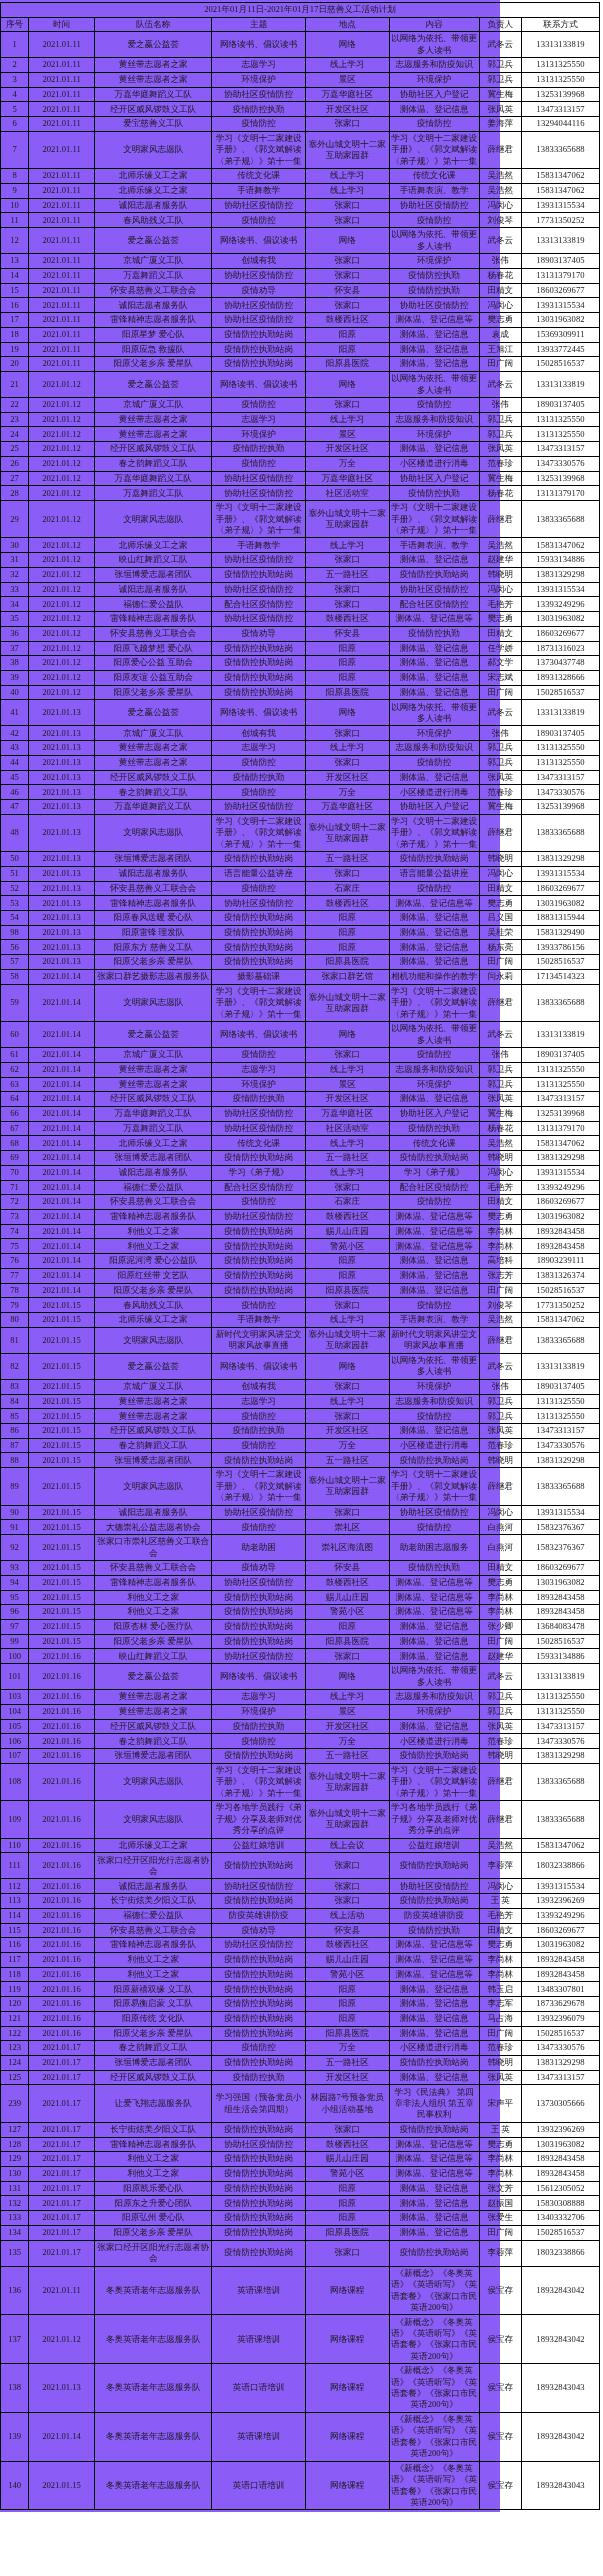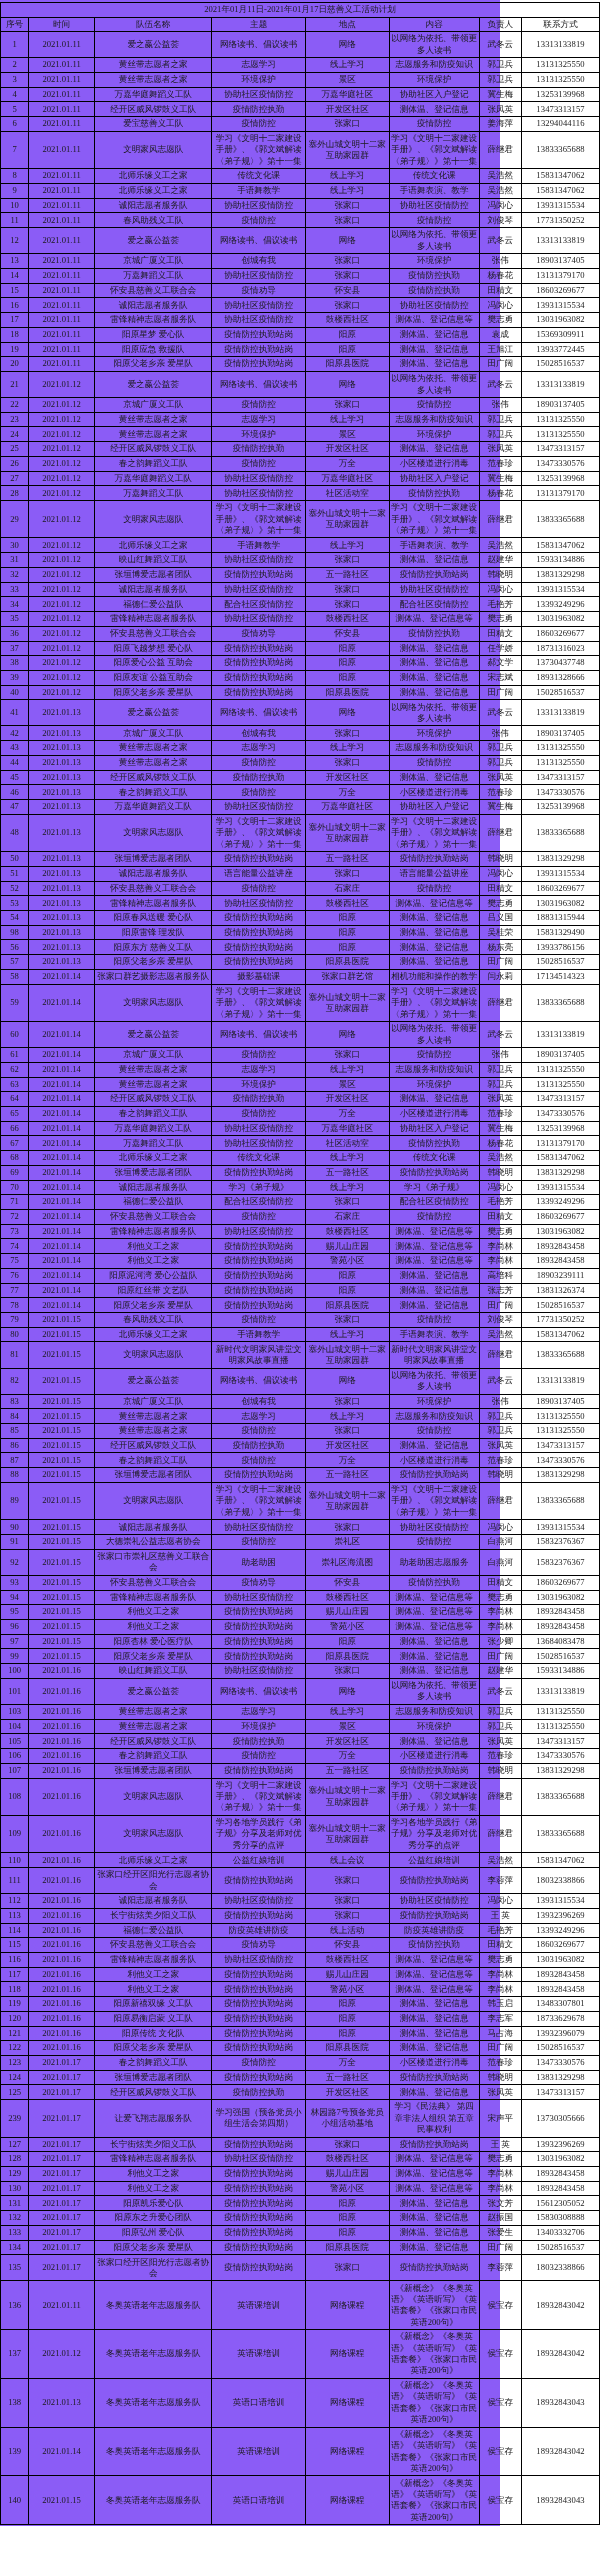--- a/index.html
+++ b/index.html
@@ -671,30 +671,20 @@
           <td class="c-index">64</td>
           <td class="c-date">2021.01.14</td>
           <td class="c-team">经开区威风锣鼓义工队</td>
           <td class="c-theme">疫情防控执勤</td>
           <td class="c-location">开发区社区</td>
           <td class="c-content">测体温、登记信息</td>
           <td class="c-leader">张凤英</td>
           <td class="c-phone">13473313157</td>
         </tr>
         <tr>
-          <td class="c-index">65</td>
-          <td class="c-date">2021.01.14</td>
-          <td class="c-team">春之韵舞蹈义工队</td>
-          <td class="c-theme">疫情防控</td>
-          <td class="c-location">万全</td>
-          <td class="c-content">小区楼道进行消毒</td>
-          <td class="c-leader">范春珍</td>
-          <td class="c-phone">13473330576</td>
-        </tr>
-        <tr>
           <td class="c-index">66</td>
           <td class="c-date">2021.01.14</td>
           <td class="c-team">万嘉华庭舞蹈义工队</td>
           <td class="c-theme">协助社区疫情防控</td>
           <td class="c-location">万嘉华庭社区</td>
           <td class="c-content">协助社区入户登记</td>
           <td class="c-leader">冀生梅</td>
           <td class="c-phone">13253139968</td>
         </tr>
         <tr>

